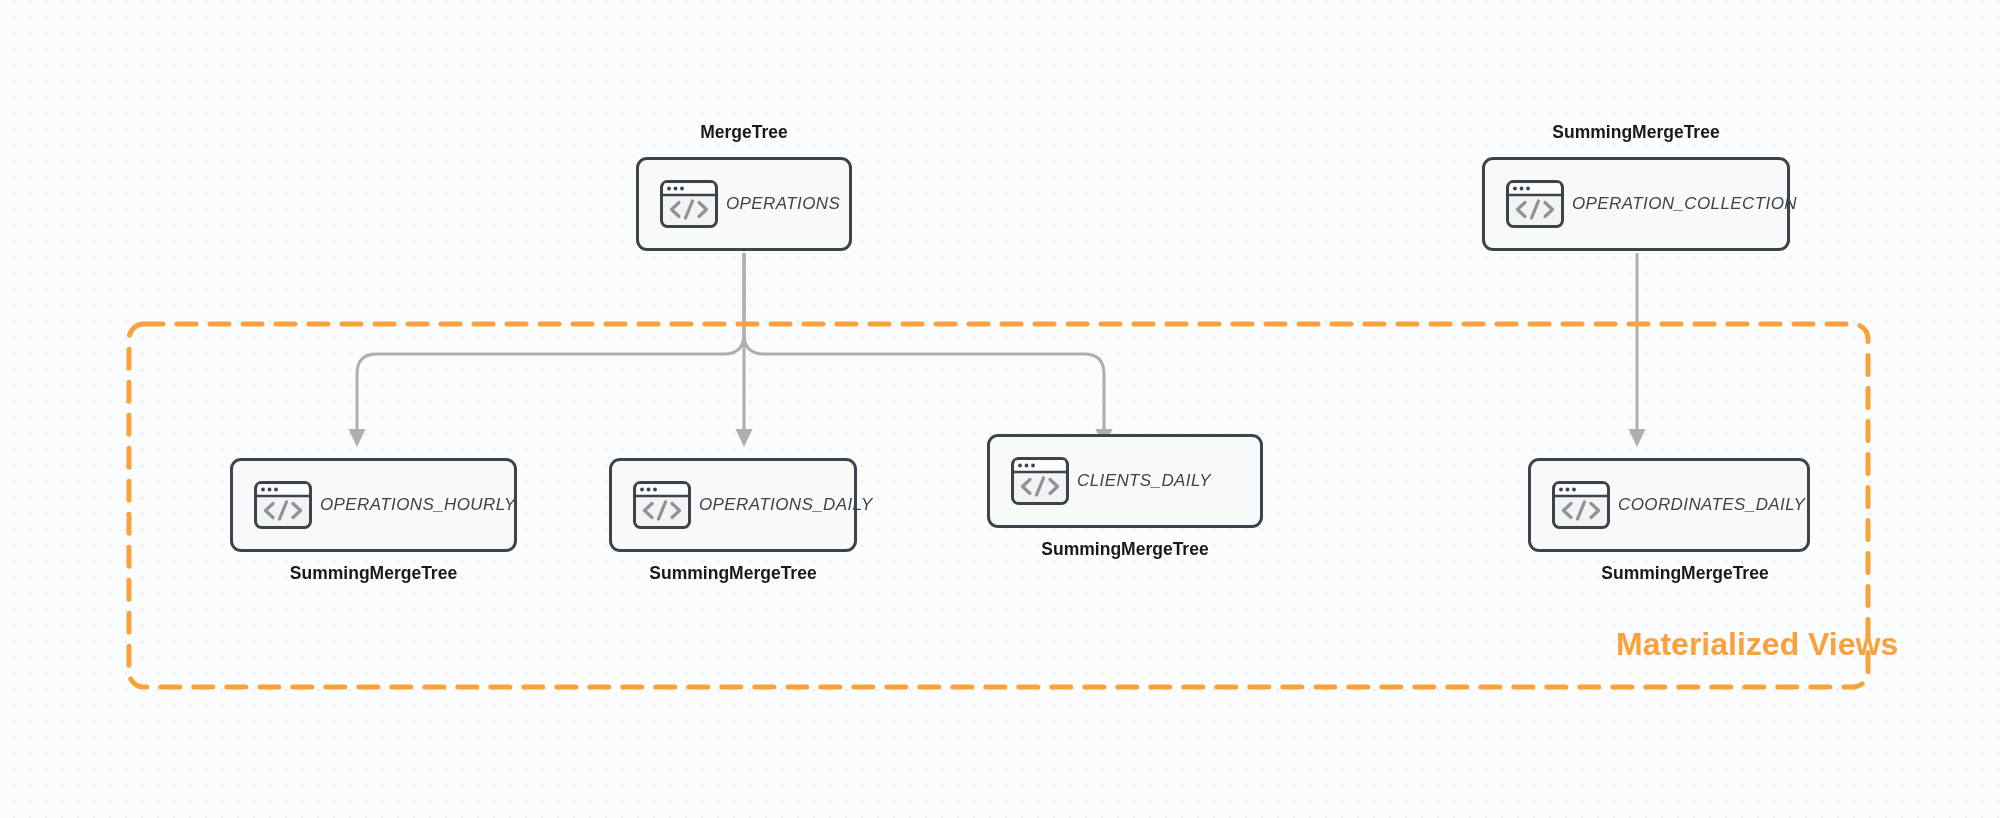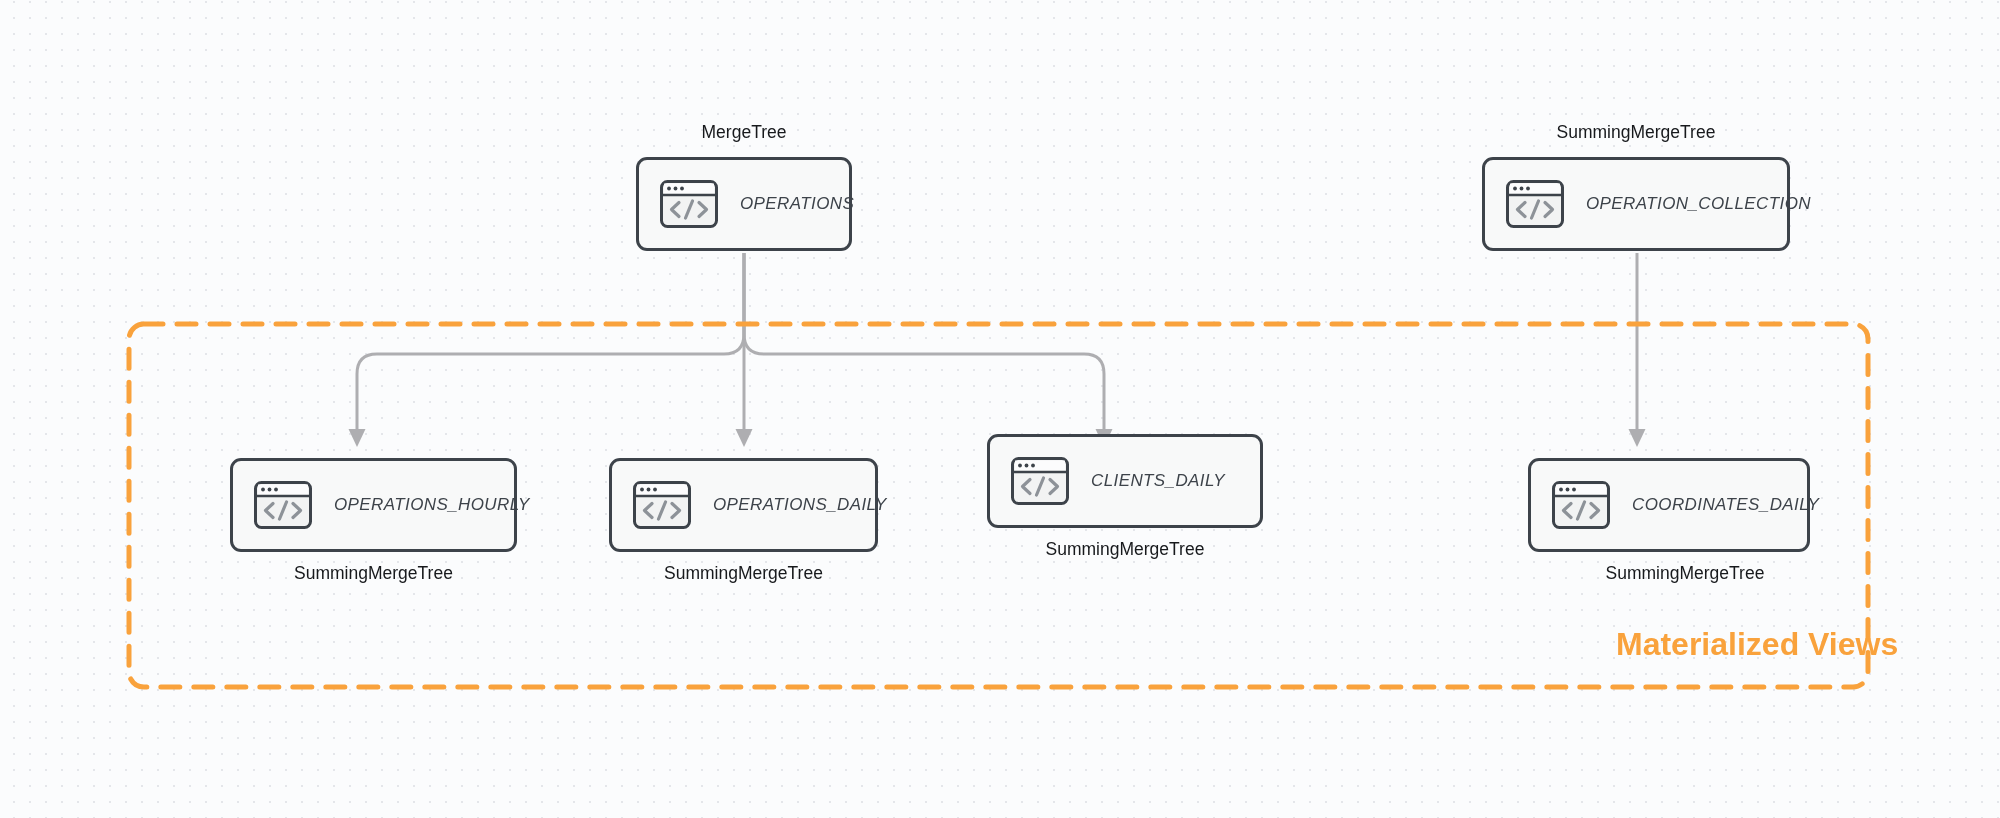--- a/index.html
+++ b/index.html
@@ -22,36 +22,36 @@
   }
   .node { position: absolute; }
   .node-box {
     height: 94px;
     box-sizing: border-box;
     border: 3px solid #3D434A;
     border-radius: 11px;
     background: #F8F9F9;
     display: flex;
     align-items: center;
-    gap: 22px;
+    gap: 8px;
     padding-left: 21px;
   }
   .node-title {
     font-style: italic;
     font-size: 17px;
     letter-spacing: 0.4px;
     color: #3D434A;
     white-space: nowrap;
   }
   .engine-label {
     position: absolute;
     width: 100%;
     text-align: center;
     font-size: 17.5px;
-    font-weight: 400;
+    font-weight: 700;
     color: #17191C;
     white-space: nowrap;
   }
   .engine-top { top: -35px; }
   .engine-bottom { top: calc(100% + 11px); }
   .node-icon { display: block; flex: 0 0 auto; }
   .node-icon svg { display: block; }
   .group-label {
     position: absolute;
     left: 1616px;
@@ -155,21 +155,21 @@
             <line x1="25.5" y1="38" x2="32.5" y2="21"></line>
             <polyline points="39,22.5 46.5,29.5 39,36.5"></polyline>
           </g>
         </svg>
       </span>
       <span class="node-title">OPERATIONS_HOURLY</span>
     </div>
     <div class="engine-label engine-bottom">SummingMergeTree</div>
   </div>
 
-  <div class="node" style="left:609px; top:458px; width:269px;">
+  <div class="node" style="left:609px; top:458px; width:248px;">
     <div class="node-box">
       <span class="node-icon">
         <svg width="58" height="48" viewBox="0 0 58 48">
           <rect x="1.5" y="1.5" width="55" height="45" rx="6" fill="#F2F3F3" stroke="#3D434A" stroke-width="3"></rect>
           <rect x="4" y="3.5" width="50" height="11" fill="#FCFCFD"></rect>
           <line x1="1.5" y1="15" x2="56.5" y2="15" stroke="#3D434A" stroke-width="2.5"></line>
           <circle cx="9" cy="8.5" r="1.9" fill="#3D434A"></circle>
             <circle cx="15.5" cy="8.5" r="1.9" fill="#3D434A"></circle>
             <circle cx="22" cy="8.5" r="1.9" fill="#3D434A"></circle>
           <g stroke="#8D9298" stroke-width="3.2" fill="none" stroke-linecap="round" stroke-linejoin="round">

